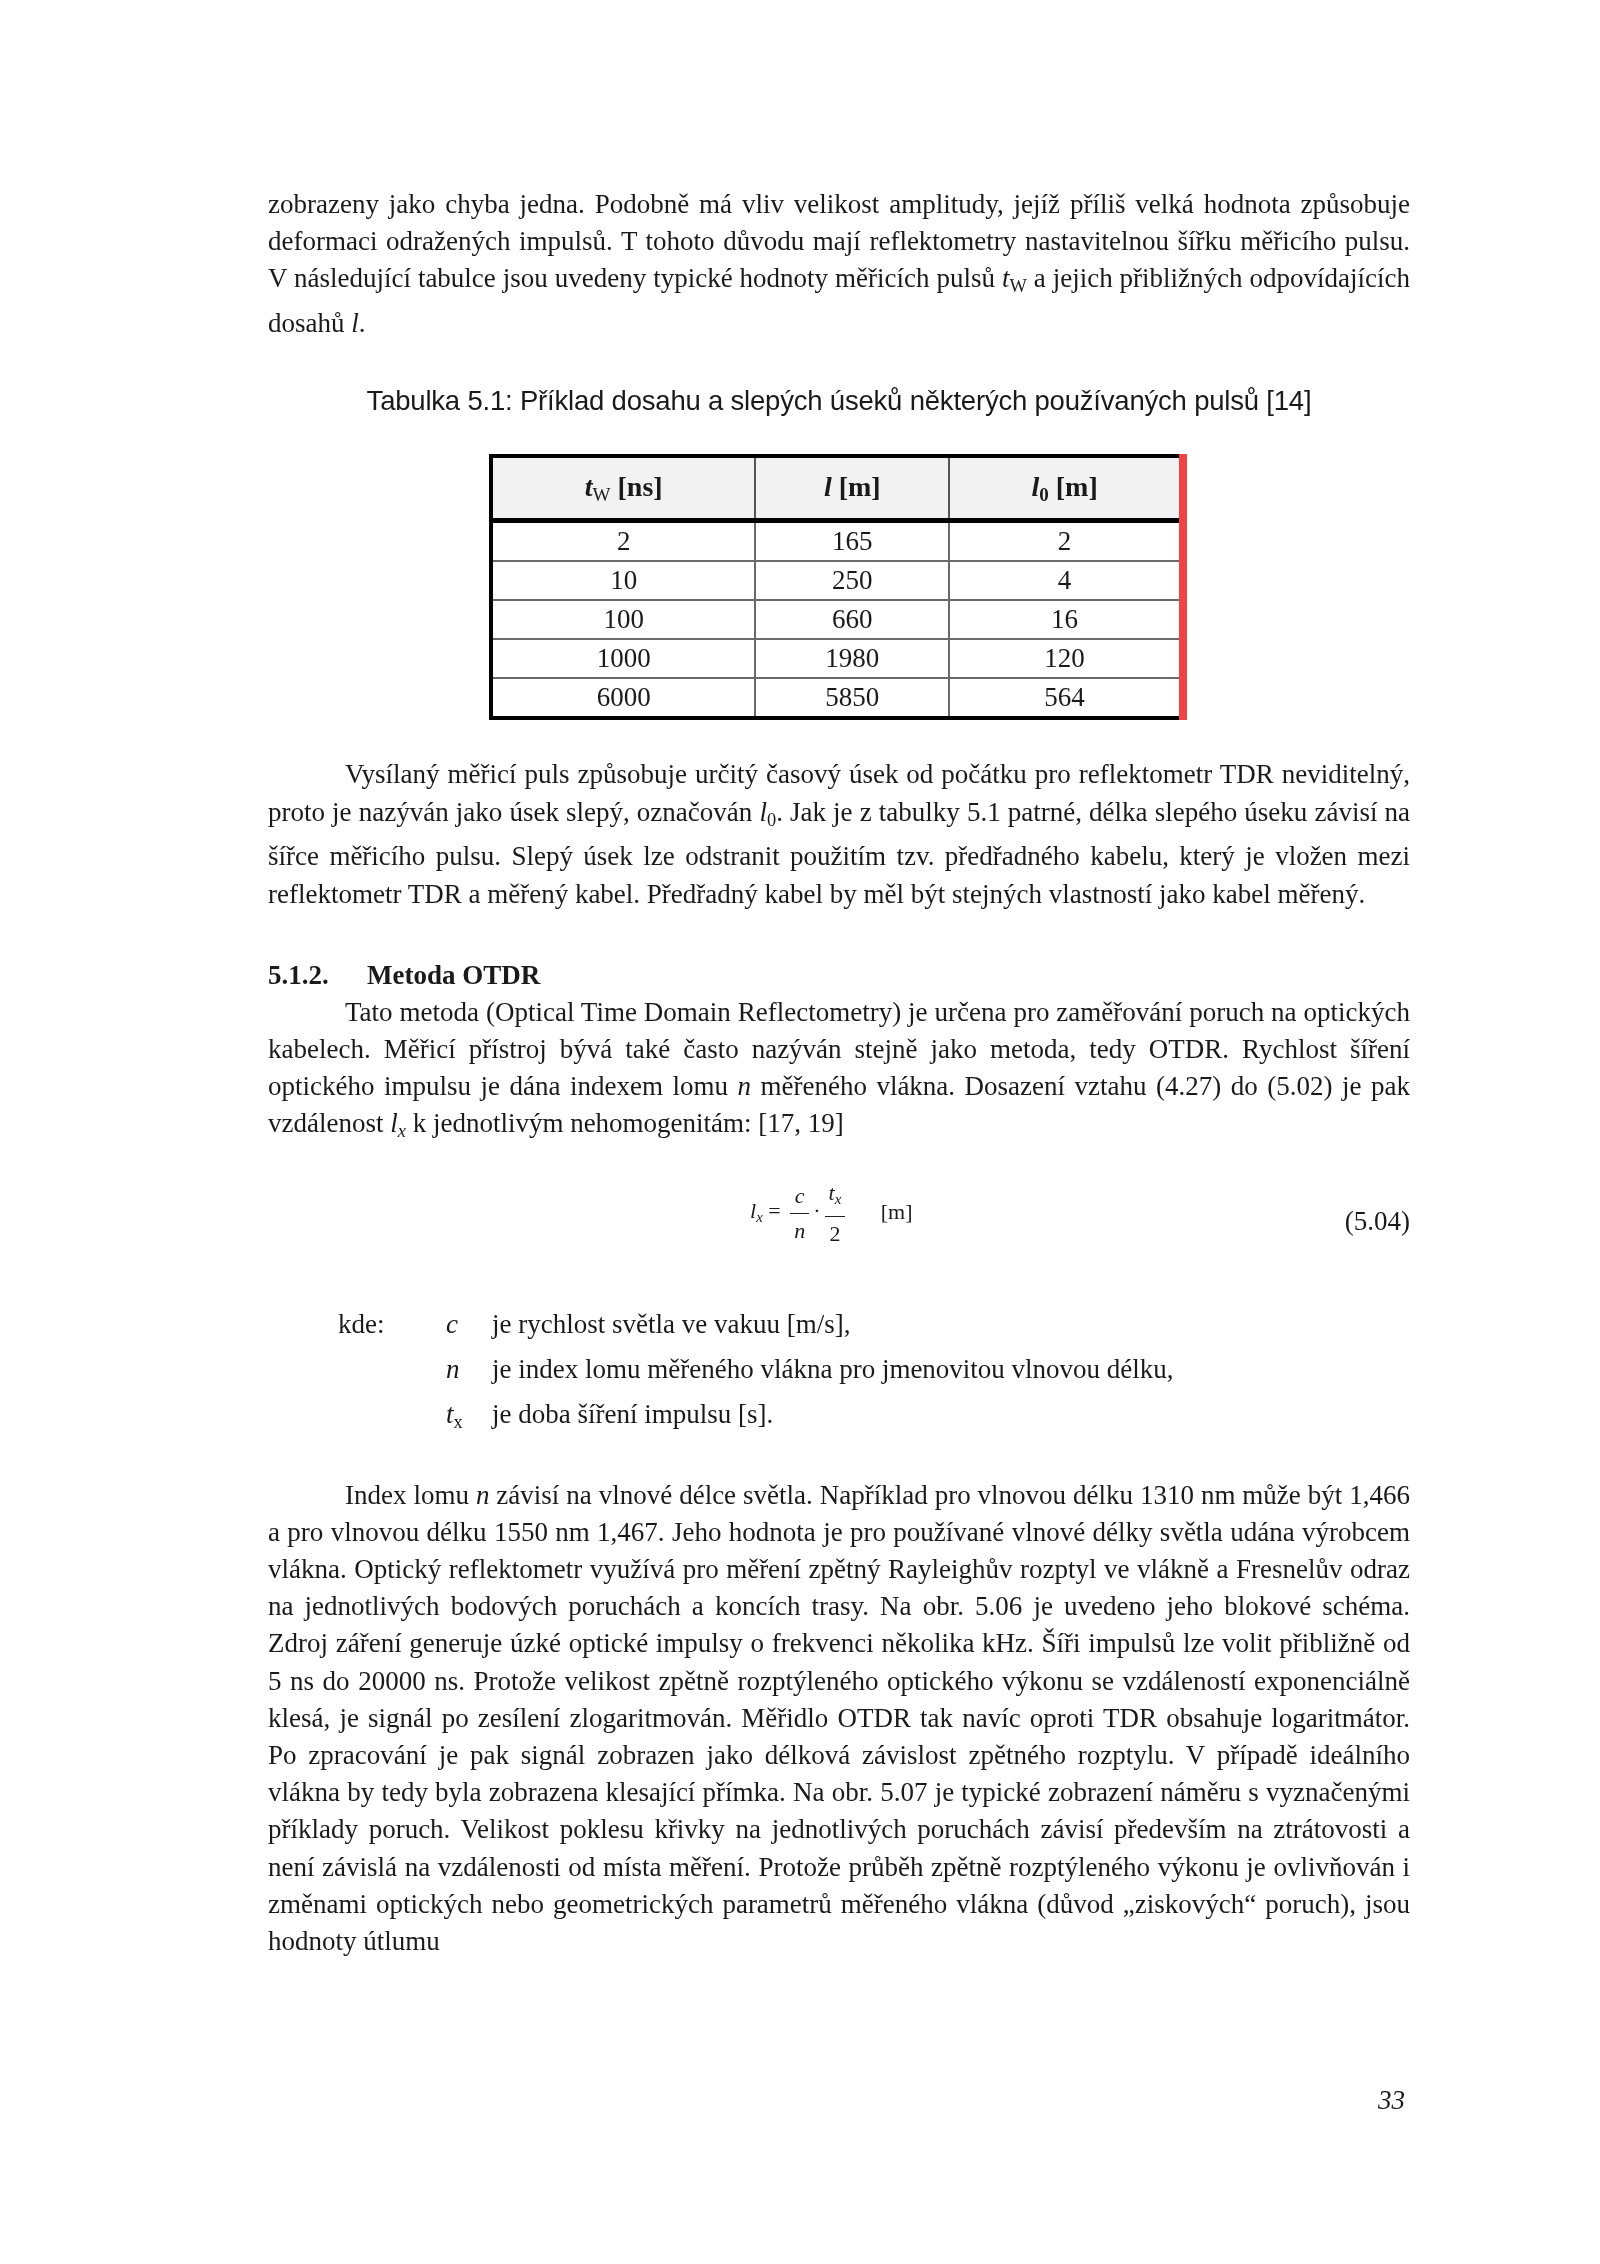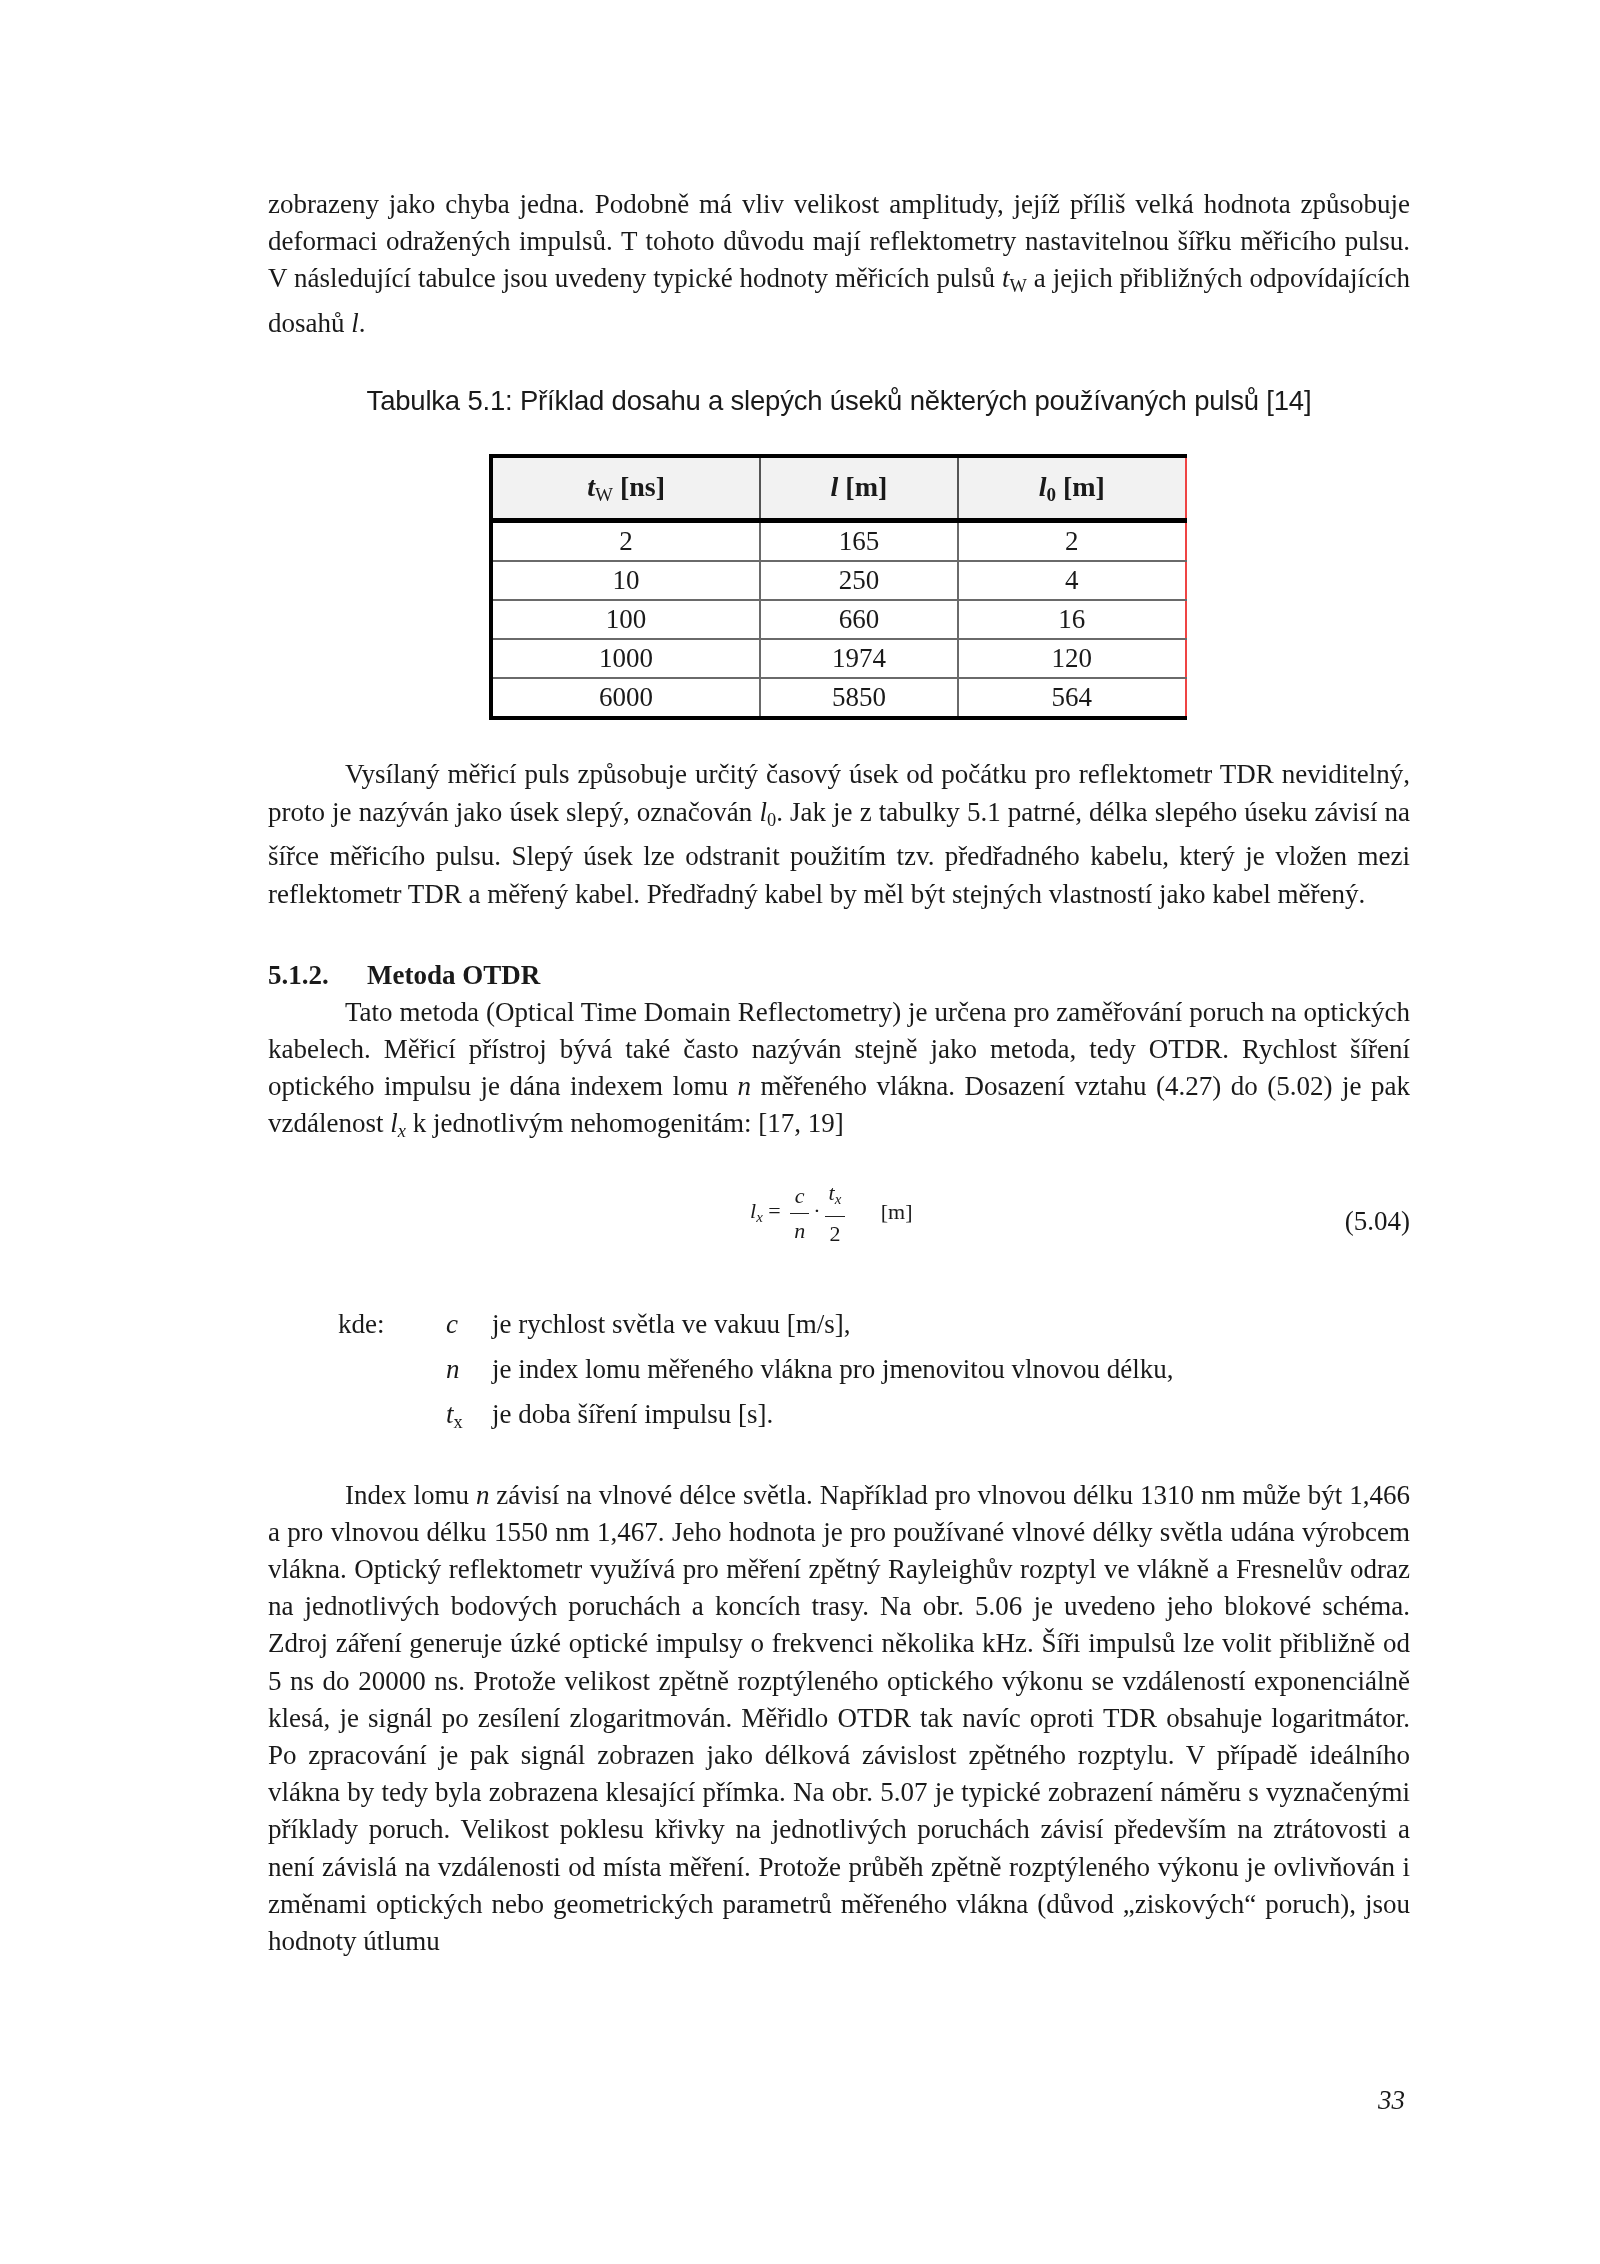--- a/index.html
+++ b/index.html
@@ -9,21 +9,21 @@
   .p { font-size: 27px; line-height: 37.2px; text-align: justify; margin: 0; }
   .p.indent { text-indent: 77px; }
   .caption { font-family: "Liberation Sans", "DejaVu Sans", sans-serif; font-size: 27.5px;
              text-align: center; margin: 40px 0 0 0; line-height: 38px; letter-spacing: -0.2px; }
   table.data { border-collapse: collapse; margin: 34px 0 0 221px; width: 698px; }
   table.data th, table.data td { text-align: center; font-size: 27px; }
   table.data th { background: #f2f2f2; height: 58px; font-weight: bold; font-size: 28px;
                   border: 2px solid #555; border-top: 4px solid #000; border-bottom: 5px solid #000; }
   table.data td { height: 37px; line-height: 37px; padding: 0; border: 2px solid #6a6a6a; }
   table.data tr th:first-child, table.data tr td:first-child { border-left: 4px solid #000; }
-  table.data tr th:last-child, table.data tr td:last-child { border-right: 2px solid #ef4444; }
+  table.data tr th:last-child, table.data tr td:last-child { border-right: 8px solid #ef4444; }
   table.data tr:last-child td { border-bottom: 4px solid #000; }
   .sub { font-size: 0.68em; vertical-align: -0.25em; font-style: normal; }
   .heading { font-weight: bold; font-size: 27px; margin: 44px 0 0 0; line-height: 37px; }
   .heading .num { display: inline-block; width: 99px; }
   .equation { position: relative; height: 112px; margin-top: 26px; }
   .eq-body { position: absolute; left: 482px; top: 0; font-size: 22px; font-family: "Liberation Serif", serif; }
   .eq-num { position: absolute; right: 0; top: 30px; font-size: 27px; }
   .frac { display: inline-block; vertical-align: middle; text-align: center; margin: 0 4px; }
   .frac .num-p, .frac .den-p { display: block; line-height: 34px; padding: 0 4px; }
   .frac .num-p { border-bottom: 1.5px solid #222; }
@@ -67,21 +67,21 @@
         <td>250</td>
         <td>4</td>
       </tr>
       <tr>
         <td>100</td>
         <td>660</td>
         <td>16</td>
       </tr>
       <tr>
         <td>1000</td>
-        <td>1974</td>
+        <td>1980</td>
         <td>120</td>
       </tr>
       <tr>
         <td>6000</td>
         <td>5850</td>
         <td>564</td>
       </tr>
     </tbody>
   </table>
 

